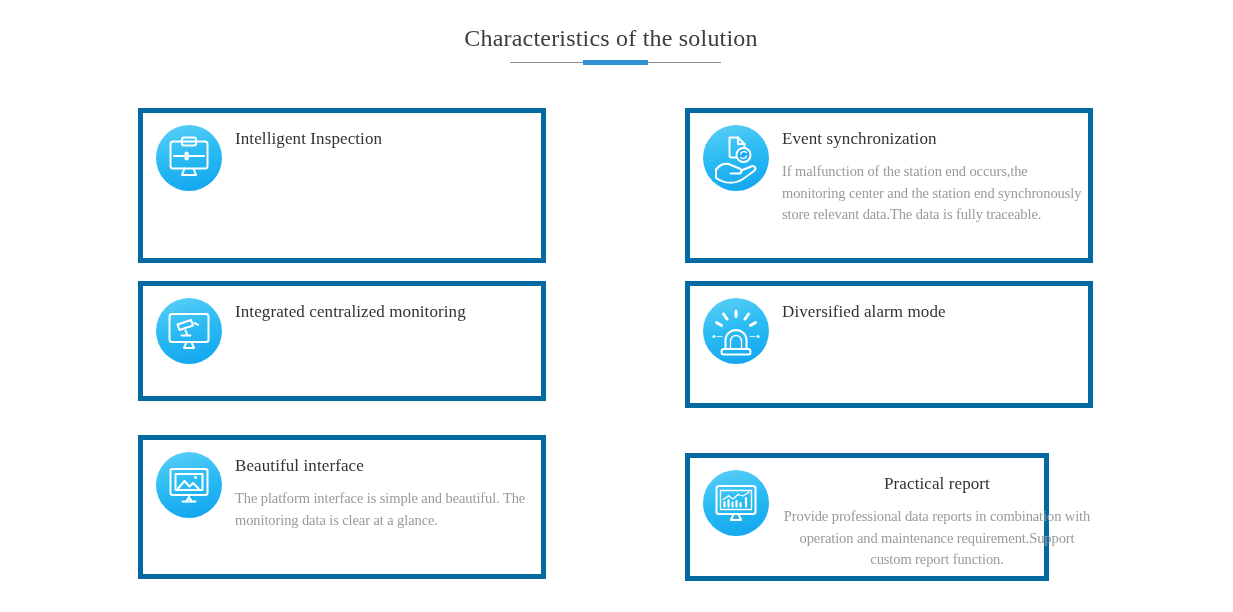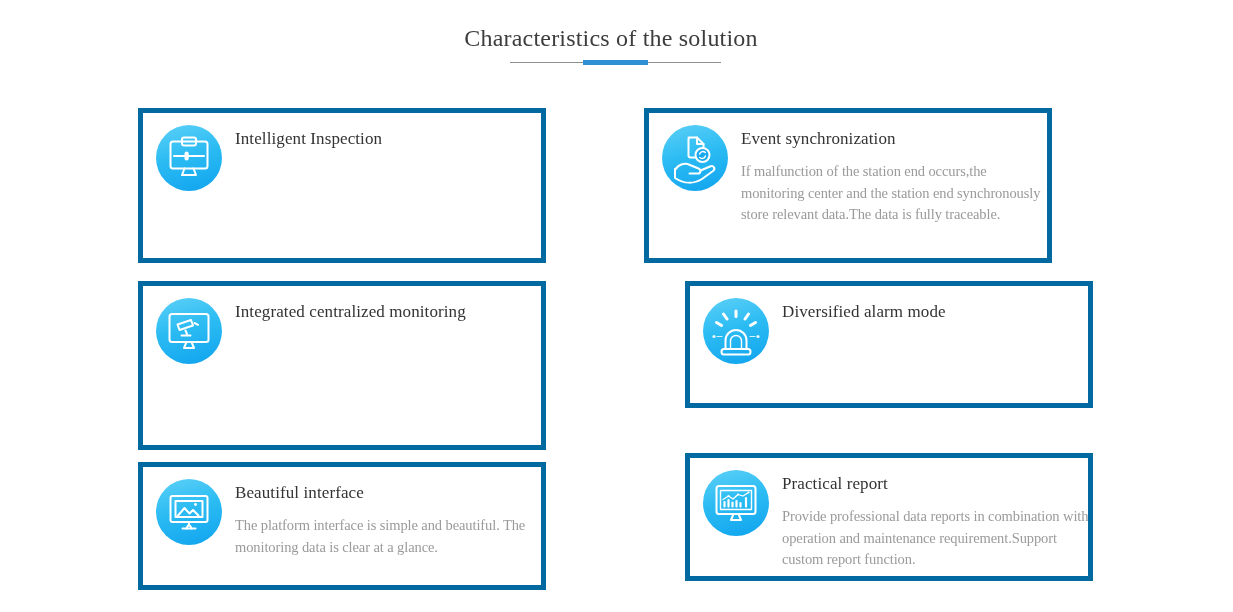--- a/index.html
+++ b/index.html
@@ -17,25 +17,25 @@
     display:flex; align-items:center;
   }
   .ul-gray { flex:1; height:1px; background:#8f8f8f; }
   .ul-blue { width:65px; height:5px; background:#2E8FD5; }
 
   .card {
     position:absolute; background:#ffffff;
     border:5px solid #0369a1; box-sizing:border-box;
   }
   .card-1 { left:138px; top:108px; width:408px; height:155px; }
-  .card-2 { left:644px; top:108px; width:408px; height:155px;padding-left:28px; }
-  .card-3 { left:138px; top:281px; width:408px; height:169px; }
+  .card-2 { left:685px; top:108px; width:408px; height:155px;padding-left:28px; }
+  .card-3 { left:138px; top:281px; width:408px; height:120px; }
   .card-4 { left:685px; top:281px; width:408px; height:127px; }
-  .card-5 { left:138px; top:462px; width:408px; height:128px; }
-  .card-6 { left:685px; top:453px; width:408px; height:128px; }
+  .card-5 { left:138px; top:435px; width:408px; height:144px; }
+  .card-6 { left:685px; top:453px; width:364px; height:128px;text-align:center; }
 
   .icon-circle {
     position:absolute; left:13px; top:12px; width:66px; height:66px;
     border-radius:50%;
     background:linear-gradient(165deg, #5dd0f7 0%, #2cbcf3 45%, #0fa3ee 100%);
     display:flex; align-items:center; justify-content:center;
   }
   .icon-circle svg { display:block; }
 
   .content { position:absolute; left:92px; top:13px; width:310px; }

